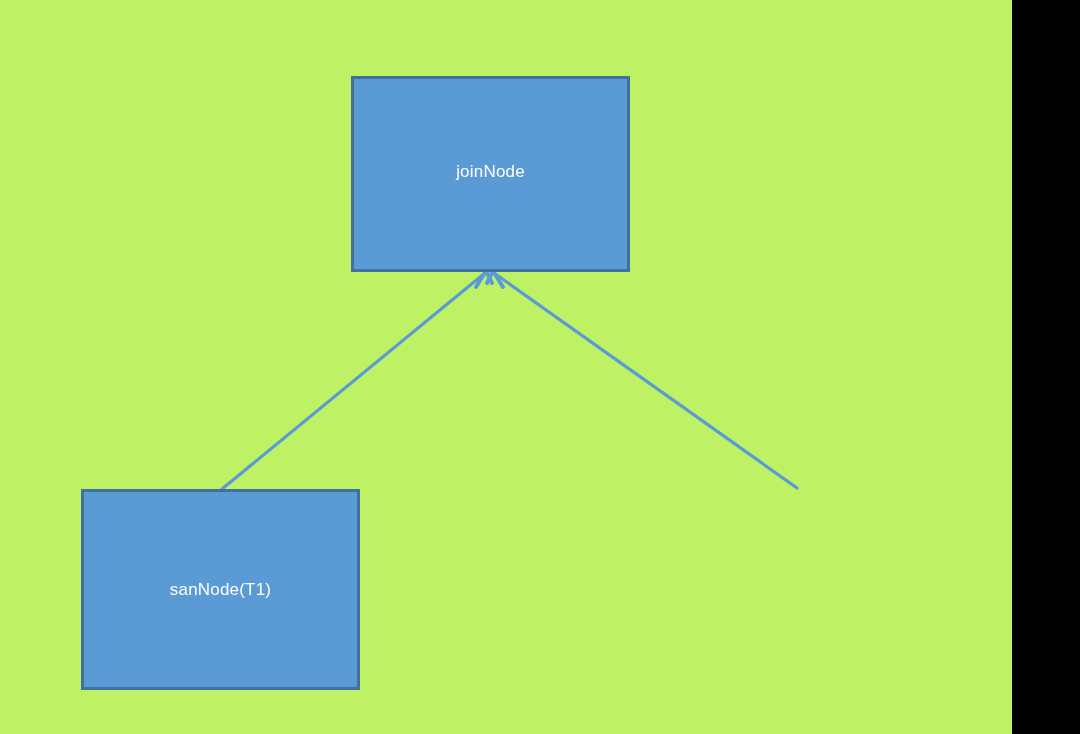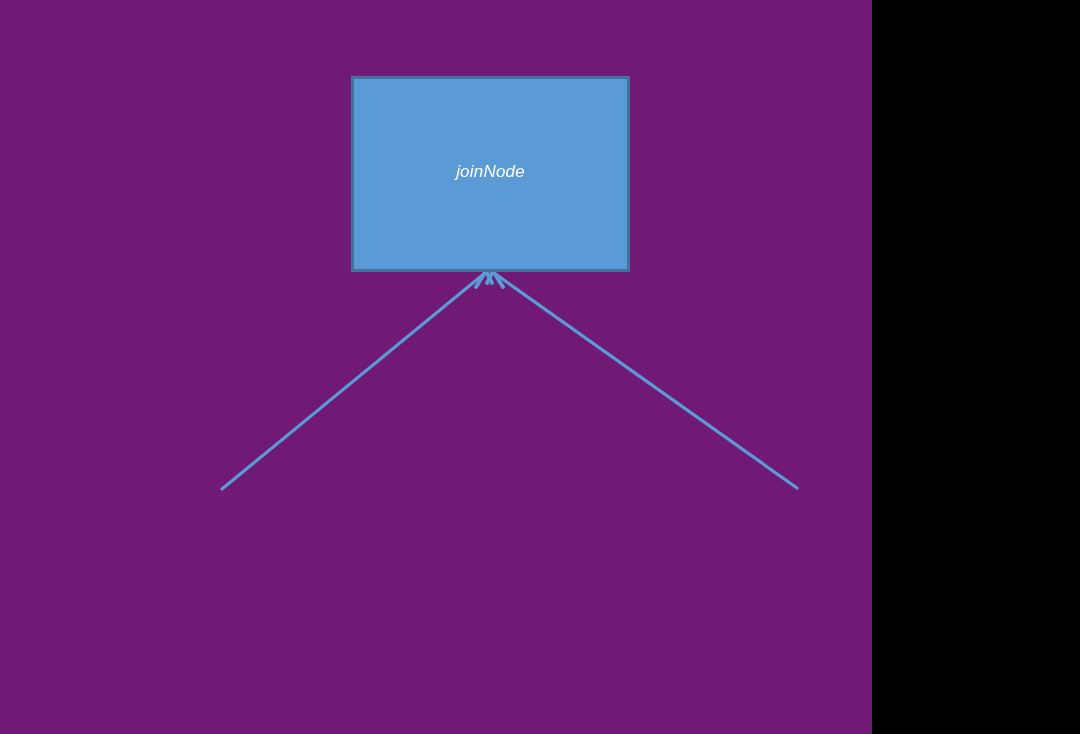--- a/index.html
+++ b/index.html
@@ -6,25 +6,24 @@
   html, body {
     margin: 0;
     padding: 0;
     background: #000000;
   }
   body {
     font-family: "Liberation Sans", sans-serif;
   }
   #canvas {
     position: relative;
-    width: 872px;
+    width: 1012px;
     height: 734px;
-    background: #701a75;
+    background: #bef264;
     overflow: hidden;
-    font-style: italic;
   }
   #edge-layer {
     position: absolute;
     left: 0;
     top: 0;
     width: 1080px;
     height: 734px;
     pointer-events: none;
   }
   .node {
@@ -91,15 +90,18 @@
     <g>
       <line x1="797" y1="488" x2="494" y2="273" stroke="#5B9BD5" stroke-width="3.2" stroke-linecap="round"></line>
       <polyline points="487,283 493,271 503,287" fill="none" stroke="#5B9BD5" stroke-width="4" stroke-linecap="round" stroke-linejoin="round"></polyline>
     </g>
   </svg>
 
   <div class="node" id="node-join">
     <span class="node-label">joinNode</span>
   </div>
 
+  <div class="node" id="node-san-t1">
+    <span class="node-label">sanNode(T1)</span>
+  </div>
 
 
 </div>
 
 </body></html>

